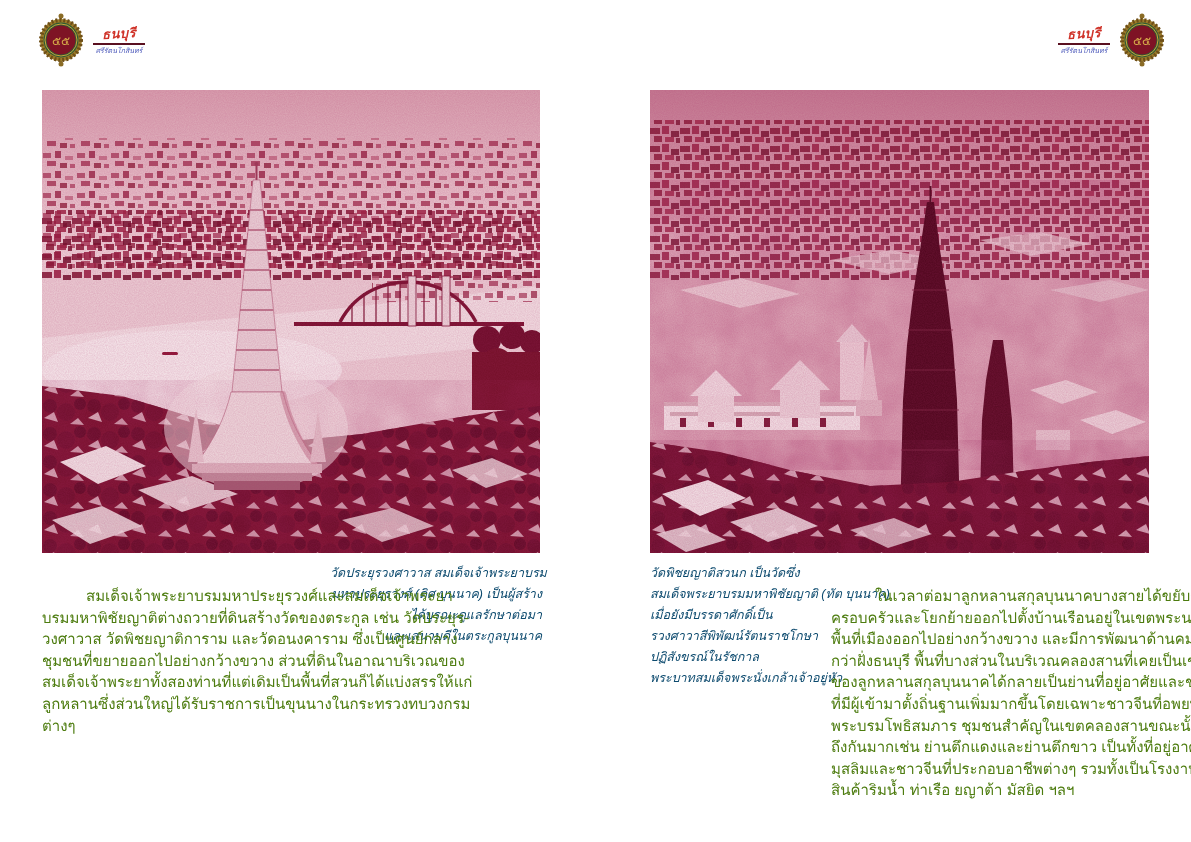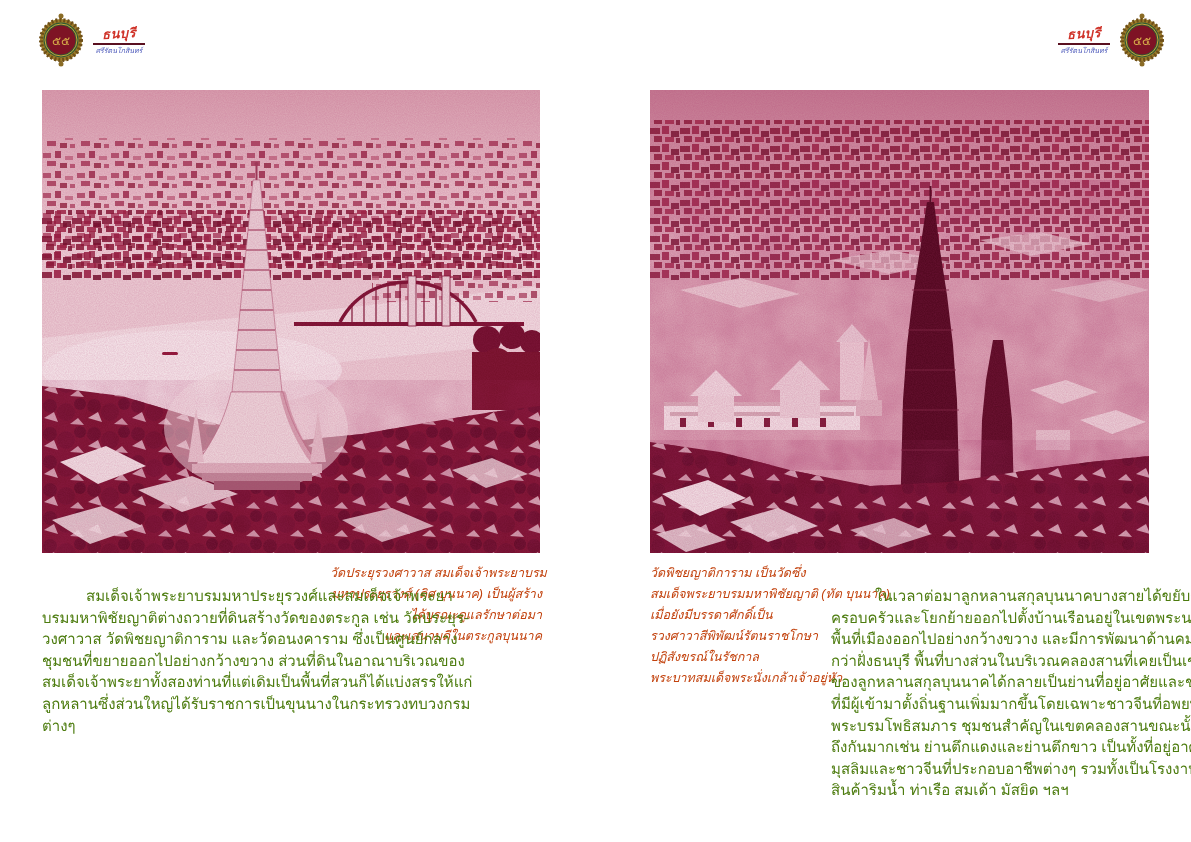--- a/index.html
+++ b/index.html
@@ -18,21 +18,21 @@
   .wordmark .wm-tagline{color:#4653b8;font-size:7px;font-style:italic;white-space:nowrap;}
 
   
   .photo{position:absolute;top:90px;height:463px;display:block;}
   #photo-left{left:42px;width:498px;}
   #photo-right{left:650px;width:499px;}
   .photo svg{display:block;width:100%;height:100%;}
 
   
   .caption{position:absolute;top:563px;font-style:italic;font-size:12.5px;
-      line-height:21px;color:#c2410c;}
+      line-height:21px;color:#0c4a6e;}
   #caption-left{left:330px;width:212px;text-align:right;}
   #caption-right{left:650px;width:225px;text-align:left;}
   .caption .cline{white-space:nowrap;}
 
   
   .bodytext{position:absolute;top:585px;width:322px;font-size:15px;
       line-height:21.6px;color:#4d7c0f;}
   #body-left{left:42px;}
   #body-right{left:831px;}
   .bodytext .bline{white-space:nowrap;}
@@ -238,21 +238,21 @@
   </div>
 
   <div class="caption" id="caption-left">
     <div class="cline">วัดประยุรวงศาวาส สมเด็จเจ้าพระยาบรม</div>
     <div class="cline">มหาประยุรวงศ์ (ดิศ บุนนาค) เป็นผู้สร้าง</div>
     <div class="cline">ได้บูรณะดูแลรักษาต่อมา</div>
     <div class="cline">และเสนาบดีในตระกูลบุนนาค</div>
   </div>
 
   <div class="caption" id="caption-right">
-    <div class="cline">วัดพิชยญาติการาม เป็นวัดซึ่ง</div>
+    <div class="cline">วัดพิชยญาติสวนก เป็นวัดซึ่ง</div>
     <div class="cline">สมเด็จพระยาบรมมหาพิชัยญาติ (ทัต บุนนาค)</div>
     <div class="cline">เมื่อยังมีบรรดาศักดิ์เป็น</div>
     <div class="cline">รวงศาวาสีพิพัฒน์รัตนราชโกษา</div>
     <div class="cline">ปฏิสังขรณ์ในรัชกาล</div>
     <div class="cline">พระบาทสมเด็จพระนั่งเกล้าเจ้าอยู่หัว</div>
   </div>
 
   <div class="bodytext" id="body-left">
     <div class="bline first">สมเด็จเจ้าพระยาบรมมหาประยุรวงศ์และสมเด็จเจ้าพระยา</div>
     <div class="bline">บรมมหาพิชัยญาติต่างถวายที่ดินสร้างวัดของตระกูล เช่น วัดประยุร-</div>
@@ -266,16 +266,16 @@
   <div class="bodytext" id="body-right">
     <div class="bline first">ในเวลาต่อมาลูกหลานสกุลบุนนาคบางสายได้ขยับขยาย</div>
     <div class="bline">ครอบครัวและโยกย้ายออกไปตั้งบ้านเรือนอยู่ในเขตพระนครซึ่งขยาย</div>
     <div class="bline">พื้นที่เมืองออกไปอย่างกว้างขวาง และมีการพัฒนาด้านคมนาคมมาก</div>
     <div class="bline">กว่าฝั่งธนบุรี พื้นที่บางส่วนในบริเวณคลองสานที่เคยเป็นเขตบ้านเรือน</div>
     <div class="bline">ของลูกหลานสกุลบุนนาคได้กลายเป็นย่านที่อยู่อาศัยและชุมชนธุรกิจ</div>
     <div class="bline">ที่มีผู้เข้ามาตั้งถิ่นฐานเพิ่มมากขึ้นโดยเฉพาะชาวจีนที่อพยพเข้ามาพึ่ง</div>
     <div class="bline">พระบรมโพธิสมภาร ชุมชนสำคัญในเขตคลองสานขณะนั้นที่มีผู้กล่าว</div>
     <div class="bline">ถึงกันมากเช่น ย่านตึกแดงและย่านตึกขาว เป็นทั้งที่อยู่อาศัยของชาว</div>
     <div class="bline">มุสลิมและชาวจีนที่ประกอบอาชีพต่างๆ รวมทั้งเป็นโรงงาน โกดัง</div>
-    <div class="bline">สินค้าริมน้ำ ท่าเรือ สมเด้า มัสยิด ฯลฯ</div>
+    <div class="bline">สินค้าริมน้ำ ท่าเรือ ยญาต้า มัสยิด ฯลฯ</div>
   </div>
 
 </div>
 
 </body></html>

